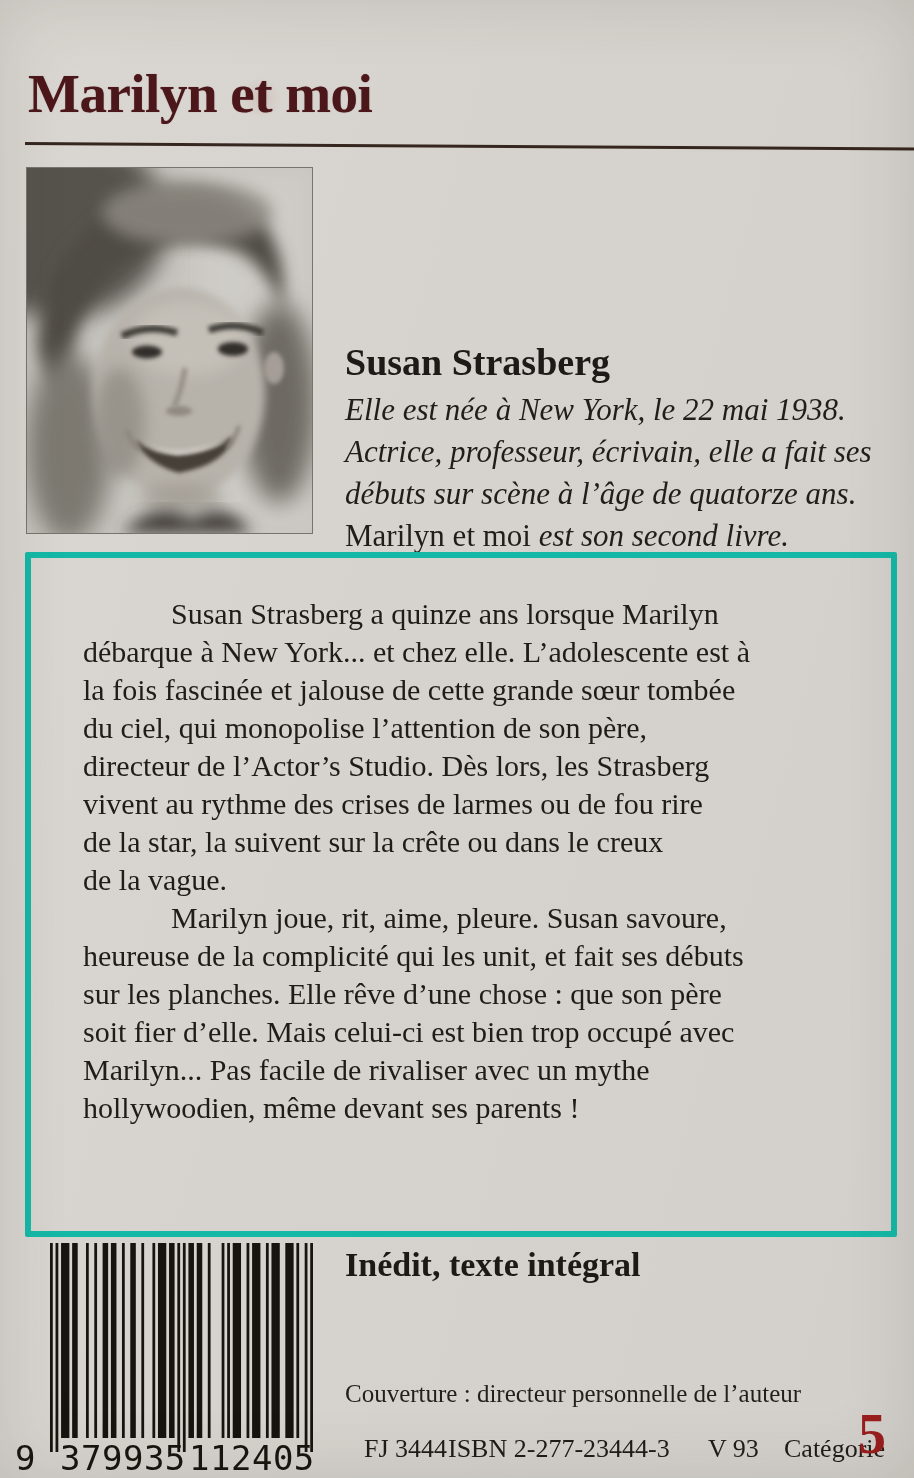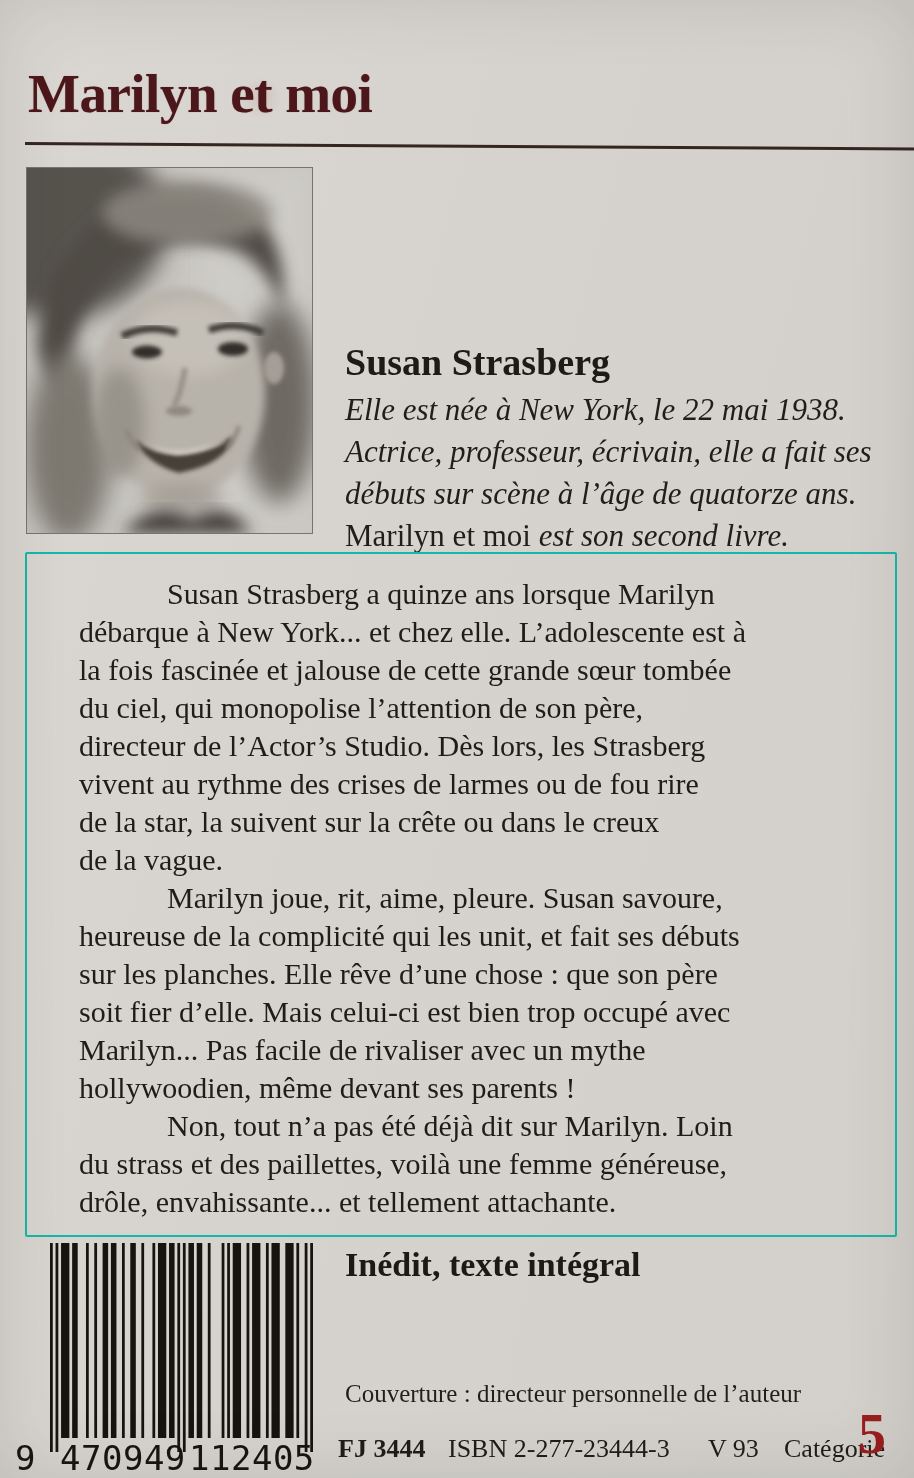--- a/index.html
+++ b/index.html
@@ -37,22 +37,22 @@
   
   .author{position:absolute;left:345px;top:340px;width:575px;}
   .author-name{font-size:38px;font-weight:700;color:#1d1a17;margin:0 0 5px 0;}
   .bio-lines{font-size:31px;font-style:italic;line-height:42px;white-space:pre-line;color:#211e1a;}
   .bio-last{font-size:31px;line-height:42px;color:#211e1a;}
   .bio-last .roman{font-style:normal;}
   .bio-last .ital{font-style:italic;text-align:center;}
   
   .synopsis-box{
     position:absolute;left:25px;top:552px;width:872px;height:685px;
-    box-sizing:border-box;border:2px solid #14b8a6;border-radius:2px;
-    padding:21px 36px 0 52px;
+    box-sizing:border-box;border:6px solid #14b8a6;border-radius:2px;
+    padding:37px 36px 0 52px;
   }
   .synopsis-box p{
     margin:0;font-size:30px;line-height:38px;white-space:pre-line;
     text-indent:88px;color:#201d19;
   }
   
   .barcode{position:absolute;left:15px;top:1243px;width:300px;height:230px;}
   .barcode svg{position:absolute;left:35px;top:0;}
   .barcode .digit{
     position:absolute;top:1195px;
@@ -66,21 +66,21 @@
   
   .edition-note{
     position:absolute;left:345px;top:1246px;
     font-size:34px;font-weight:700;color:#1d1a16;
   }
   .cover-credit{
     position:absolute;left:345px;top:1380px;
     font-size:25px;color:#221f1b;
   }
   .foot{position:absolute;top:1434px;font-size:26px;color:#1f1c18;}
-  .f-code{left:338px;font-weight:700;text-align:right;}
+  .f-code{left:364px;font-weight:400;text-align:right;}
   .f-isbn{left:448px;}
   .f-print{left:708px;}
   .f-cat{left:784px;}
   .f-five{
     position:absolute;left:858px;top:1406px;
     font-size:56px;font-weight:700;color:#9a1e1e;line-height:1;
   }
 </style>
 </head>
 <body>
@@ -156,23 +156,20 @@
 directeur de l’Actor’s Studio. Dès lors, les Strasberg
 vivent au rythme des crises de larmes ou de fou rire
 de la star, la suivent sur la crête ou dans le creux
 de la vague.</p>
   <p>Marilyn joue, rit, aime, pleure. Susan savoure,
 heureuse de la complicité qui les unit, et fait ses débuts
 sur les planches. Elle rêve d’une chose : que son père
 soit fier d’elle. Mais celui-ci est bien trop occupé avec
 Marilyn... Pas facile de rivaliser avec un mythe
 hollywoodien, même devant ses parents !</p>
-  <p>Non, tout n’a pas été déjà dit sur Marilyn. Loin
-du strass et des paillettes, voilà une femme généreuse,
-drôle, envahissante... et tellement attachante.</p>
 </div>
 
 <div class="barcode">
   <svg id="barcode-bars" width="263" height="209" viewBox="0 0 263 209">
       <rect x="0.00" y="0" width="2.77" height="209" fill="#17140f"></rect>
       <rect x="5.54" y="0" width="2.77" height="209" fill="#17140f"></rect>
       <rect x="11.07" y="0" width="8.31" height="195" fill="#17140f"></rect>
       <rect x="22.15" y="0" width="5.54" height="195" fill="#17140f"></rect>
       <rect x="35.99" y="0" width="2.77" height="195" fill="#17140f"></rect>
       <rect x="44.29" y="0" width="2.77" height="195" fill="#17140f"></rect>
@@ -195,21 +192,21 @@
       <rect x="196.56" y="0" width="2.77" height="195" fill="#17140f"></rect>
       <rect x="202.09" y="0" width="8.31" height="195" fill="#17140f"></rect>
       <rect x="215.94" y="0" width="2.77" height="195" fill="#17140f"></rect>
       <rect x="221.47" y="0" width="8.31" height="195" fill="#17140f"></rect>
       <rect x="235.32" y="0" width="8.31" height="195" fill="#17140f"></rect>
       <rect x="246.39" y="0" width="2.77" height="195" fill="#17140f"></rect>
       <rect x="254.69" y="0" width="2.77" height="209" fill="#17140f"></rect>
       <rect x="260.23" y="0" width="2.77" height="209" fill="#17140f"></rect>
     </svg>
   <span class="digit d-first">9</span>
-  <span class="digit d-left">470949</span>
+  <span class="digit d-left">379935</span>
   <span class="digit d-right">112405</span>
 </div>
 
 <div class="edition-note">Inédit, texte intégral</div>
 <div class="cover-credit">Couverture : directeur personnelle de l’auteur</div>
 <span class="foot f-code">FJ 3444</span>
 <span class="foot f-isbn">ISBN 2-277-23444-3</span>
 <span class="foot f-print">V 93</span>
 <span class="foot f-cat">Catégorie</span>
 <span class="f-five">5</span>

